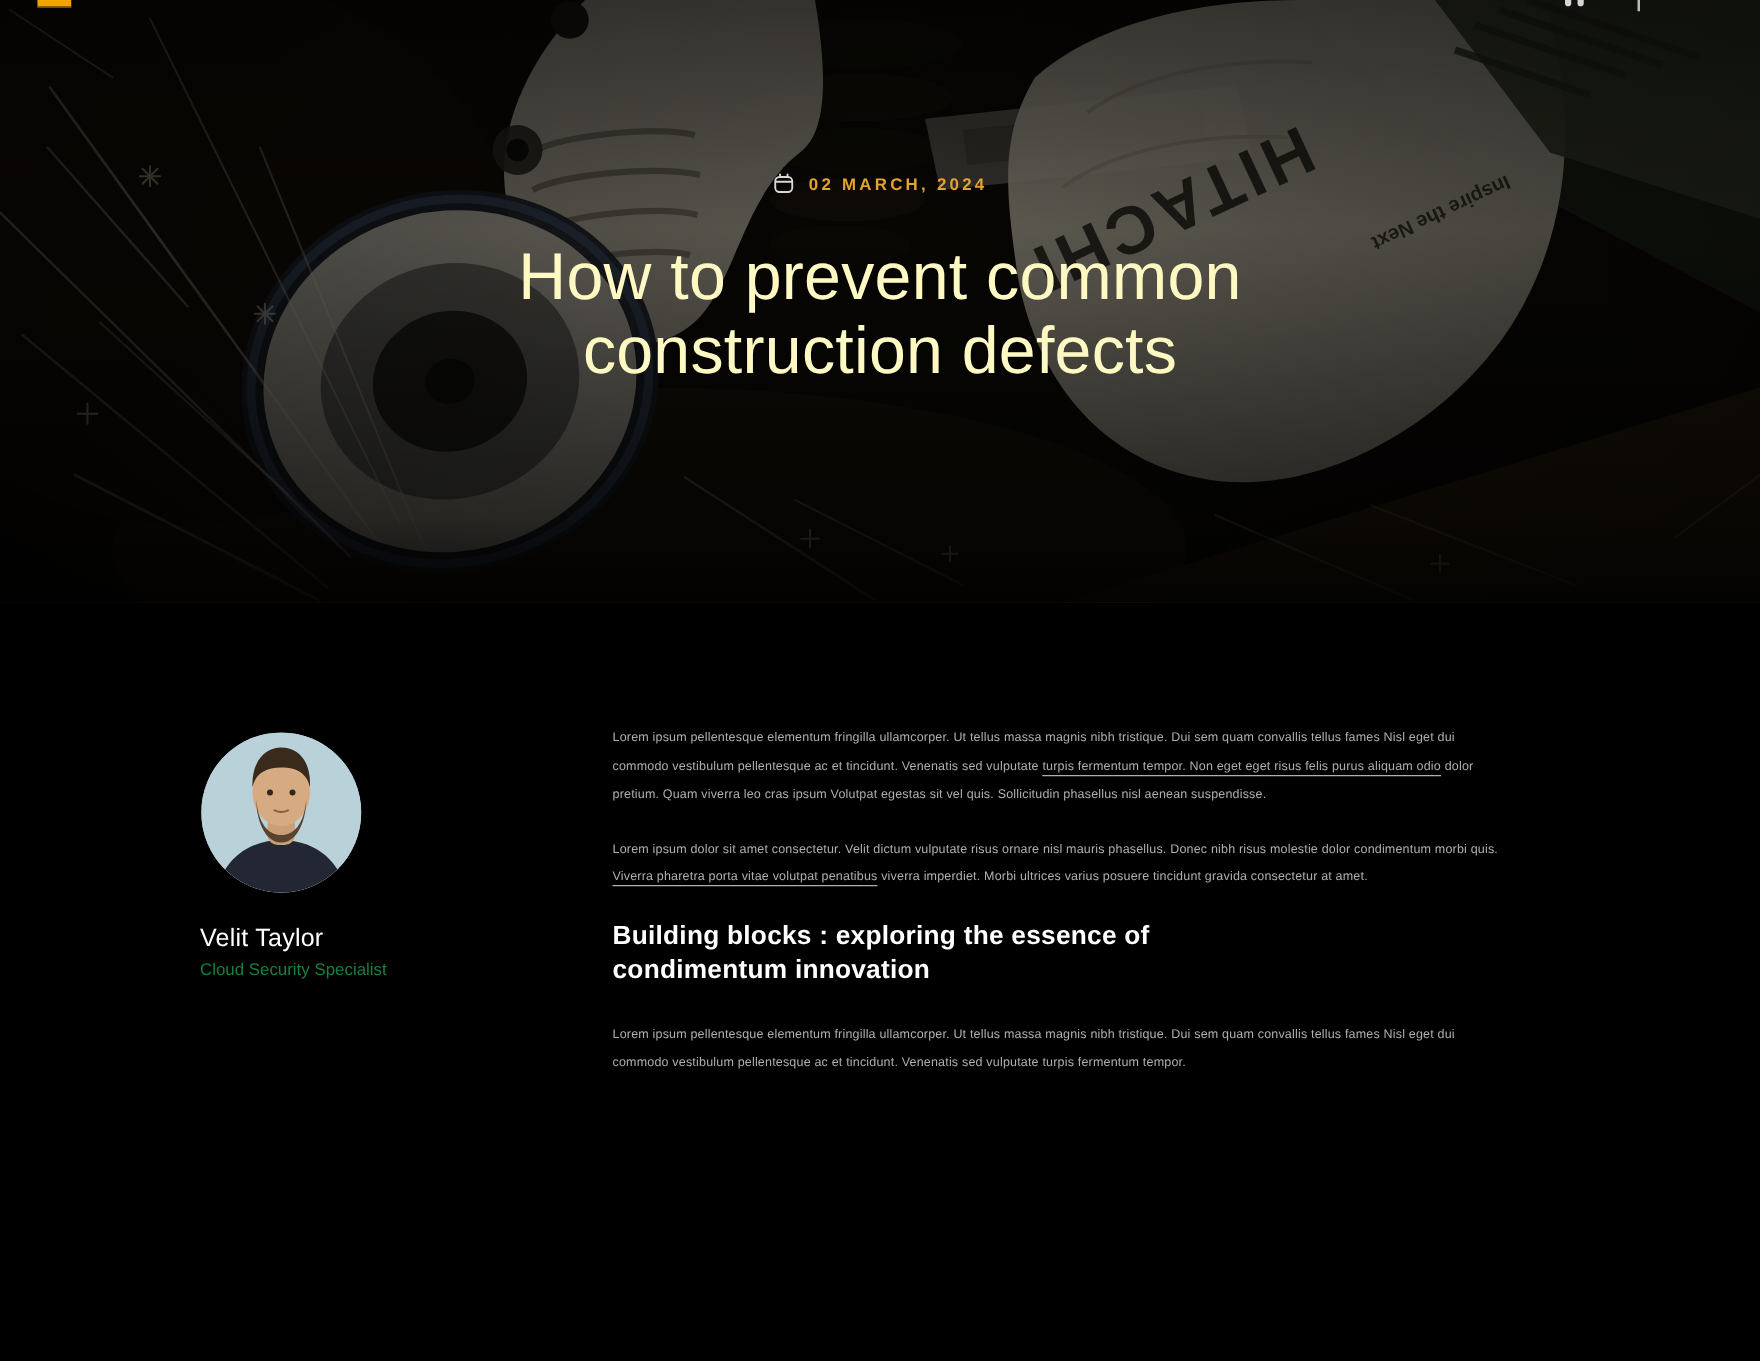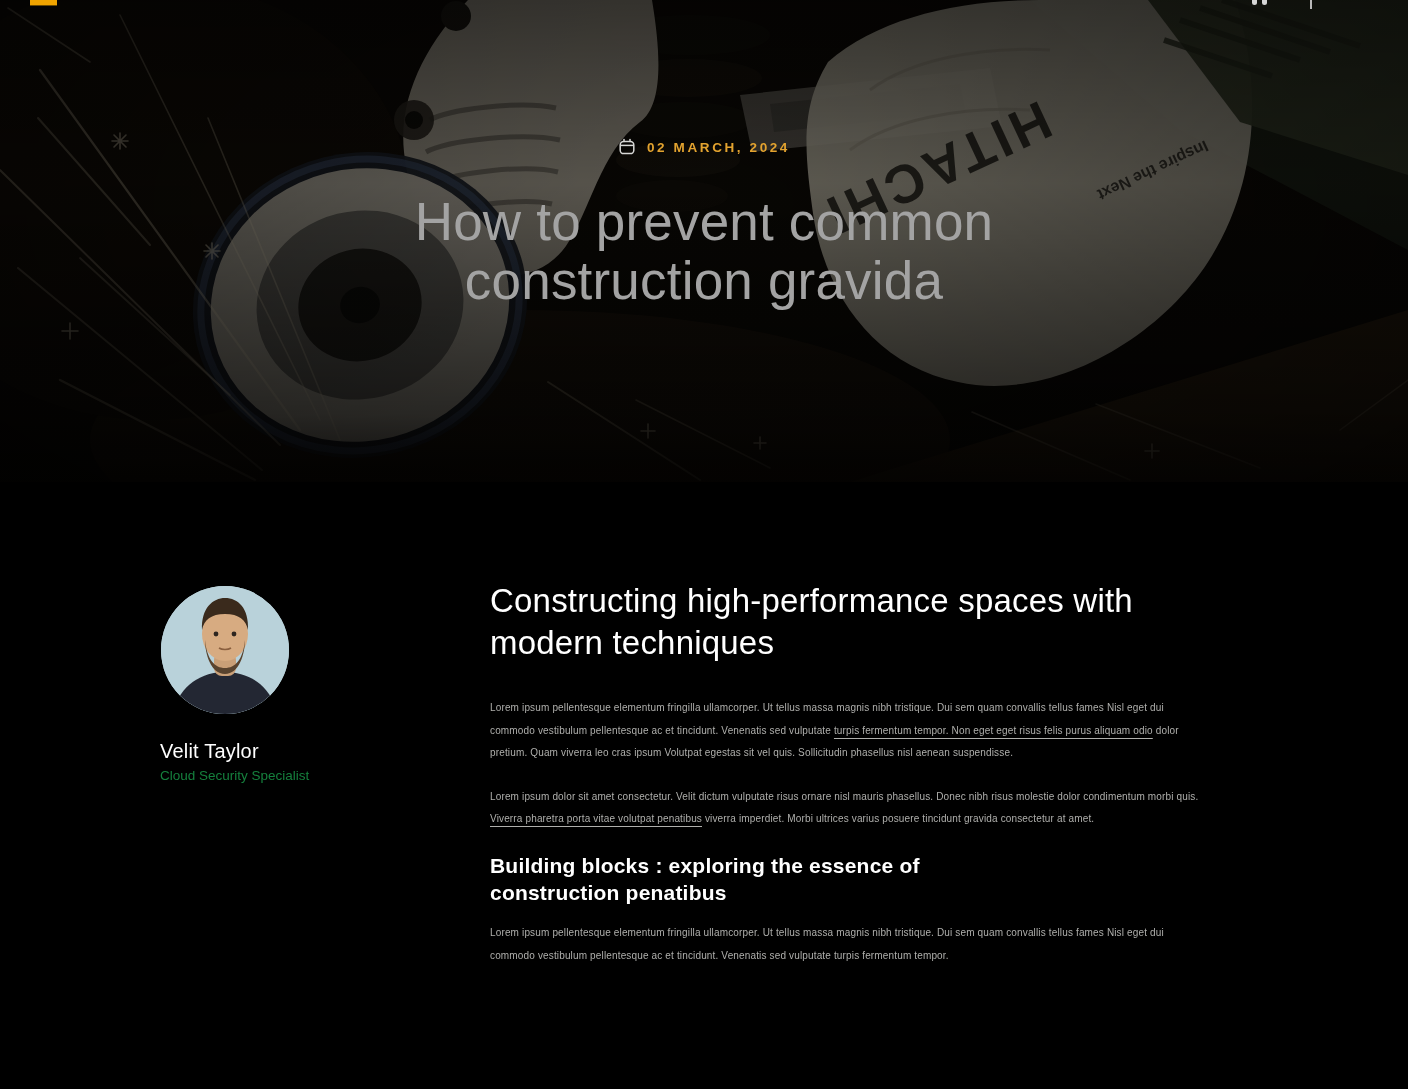--- a/index.html
+++ b/index.html
@@ -20,34 +20,34 @@
   
   .logo-mark { position:absolute; left:30px; top:0; width:27px; height:6px; background:#F0A400; border-bottom:1px solid #6b4a00; z-index:6; }
   .hdr-dot { position:absolute; top:0; width:5px; height:5px; border-radius:0 0 3px 3px; background:#d6d6d6; z-index:6; }
   .hdr-dot.d1 { left:1252px; } .hdr-dot.d2 { left:1262px; }
   .hdr-bar { position:absolute; left:1310px; top:0; width:2px; height:9px; background:#b9b9b9; z-index:6; }
 
   .hero-content { position:absolute; left:0; top:138px; width:100%; z-index:5; display:flex; flex-direction:column; align-items:center; }
   .date-badge { display:flex; align-items:center; gap:11px; }
   .date-badge svg { display:block; }
   .date-text { color:#E3A32F; font-size:13.5px; font-weight:700; letter-spacing:2.6px; }
-  .hero-title { margin-top:36px; text-align:center; color:#a3a3a3; font-size:53px; line-height:59px; font-weight:500; letter-spacing:0.2px; }
+  .hero-title { margin-top:36px; text-align:center; color:#fef9c3; font-size:53px; line-height:59px; font-weight:500; letter-spacing:0.2px; }
 
   
   .author-avatar { position:absolute; left:161px; top:586px; width:128px; height:128px; border-radius:50%; overflow:hidden; background:#b9d2da; }
   .author-avatar svg { display:block; }
   .author-name { position:absolute; left:160px; top:740px; color:#ffffff; font-size:20px; font-weight:500; letter-spacing:0.2px; }
   .author-role { position:absolute; left:160px; top:768px; color:#15803d; font-size:13.5px; font-weight:400; }
 
   
   .article { position:absolute; left:490px; top:580px; width:716px; }
   .article h2 { color:#ffffff; font-size:33px; line-height:42px; font-weight:500; letter-spacing:0.2px; margin-bottom:33px; }
   .article p { color:#AFAFAC; font-size:10px; line-height:22.6px; font-weight:400; letter-spacing:0.15px; margin-bottom:21px; }
   .article a { color:#AFAFAC; text-decoration:underline; text-underline-offset:4px; text-decoration-thickness:1px; cursor:pointer; }
-  .subheading { color:#ffffff; font-size:21px; line-height:27px; font-weight:600; letter-spacing:0.2px; margin-top:17px; margin-bottom:16px; }
+  .subheading { color:#ffffff; font-size:21px; line-height:27px; font-weight:600; letter-spacing:0.2px; margin-top:17px; margin-bottom:28px; }
 </style>
 </head>
 <body>
 
 <div class="screen">
 
   <div class="hero">
     <svg class="scene" viewBox="0 0 1408 482" aria-hidden="true">
 
       <rect x="0" y="0" width="1408" height="482" fill="#0d0a06"></rect>
@@ -126,21 +126,21 @@
         <svg width="18" height="18" viewBox="0 0 18 18" aria-hidden="true">
           <rect x="2.2" y="3.6" width="13.6" height="12" rx="3.4" fill="none" stroke="#d8d8d6" stroke-width="1.5"></rect>
           <line x1="2.4" y1="7.4" x2="15.6" y2="7.4" stroke="#d8d8d6" stroke-width="1.5"></line>
           <line x1="6" y1="1.6" x2="6" y2="3.6" stroke="#d8d8d6" stroke-width="1.5" stroke-linecap="round"></line>
           <line x1="12" y1="1.6" x2="12" y2="3.6" stroke="#d8d8d6" stroke-width="1.5" stroke-linecap="round"></line>
         </svg>
         <span class="date-text">02 MARCH, 2024</span>
       </div>
       <h1 class="hero-title">
         <span>How to prevent common</span><br>
-        <span>construction gravida</span>
+        <span>construction defects</span>
       </h1>
     </div>
   </div>
 
   <div class="author-avatar">
     <svg width="128" height="128" viewBox="0 0 128 128" aria-hidden="true">
       <rect x="0" y="0" width="128" height="128" fill="#b9d2da"></rect>
       <path d="M12 128 C 18 98 42 86 64 86 C 86 86 110 98 116 128 Z" fill="#232733"></path>
       <rect x="53" y="66" width="22" height="24" rx="8" fill="#c99f77"></rect>
       <ellipse cx="64" cy="48" rx="23" ry="27" fill="#d7ab81"></ellipse>
@@ -148,31 +148,27 @@
       <path d="M44 54 C 46 74 54 82 64 82 C 74 82 82 74 84 54 C 84 68 78 88 64 88 C 50 88 44 68 44 54 Z" fill="#59432e"></path>
       <circle cx="55" cy="48" r="2.4" fill="#2e2620"></circle>
       <circle cx="73" cy="48" r="2.4" fill="#2e2620"></circle>
       <path d="M58 62 C 61 64 67 64 70 62" stroke="#8a5f3e" stroke-width="1.6" fill="none"></path>
     </svg>
   </div>
   <div class="author-name">Velit Taylor</div>
   <div class="author-role">Cloud Security Specialist</div>
 
   <div class="article">
-    <h2>
-      <span>Constructing high-performance spaces with</span><br>
-      <span>modern techniques</span>
-    </h2>
 
     <p><span>Lorem ipsum pellentesque elementum fringilla ullamcorper. Ut tellus massa magnis nibh tristique. Dui sem quam convallis tellus fames Nisl eget dui commodo vestibulum pellentesque ac et tincidunt. Venenatis sed vulputate </span><a>turpis fermentum tempor. Non eget eget risus felis purus aliquam odio</a><span> dolor pretium. Quam viverra leo cras ipsum Volutpat egestas sit vel quis. Sollicitudin phasellus nisl aenean suspendisse.</span></p>
 
 
     <p><span>Lorem ipsum dolor sit amet consectetur. Velit dictum vulputate risus ornare nisl mauris phasellus. Donec nibh risus molestie dolor condimentum morbi quis. </span><a>Viverra pharetra porta vitae volutpat penatibus</a><span> viverra imperdiet. Morbi ultrices varius posuere tincidunt gravida consectetur at amet.</span></p>
 
     <h3 class="subheading">
       <span>Building blocks : exploring the essence of</span><br>
-      <span>construction penatibus</span>
+      <span>condimentum innovation</span>
     </h3>
 
     <p>Lorem ipsum pellentesque elementum fringilla ullamcorper. Ut tellus massa magnis nibh tristique. Dui sem quam convallis tellus fames Nisl eget dui commodo vestibulum pellentesque ac et tincidunt. Venenatis sed vulputate turpis fermentum tempor.</p>
   </div>
 
 </div>
 
 </body></html>

